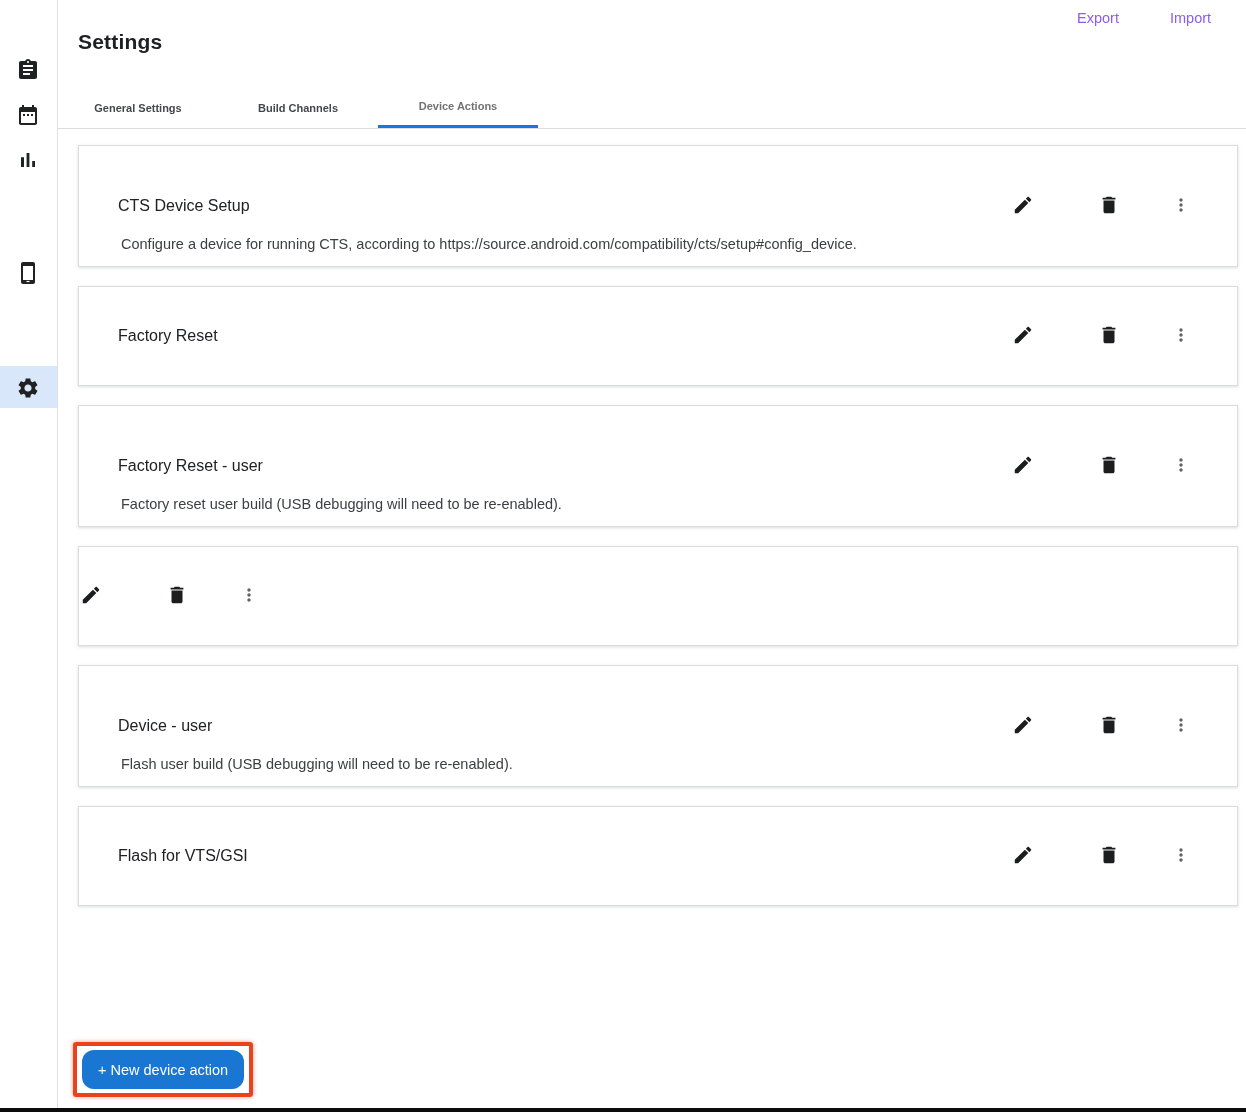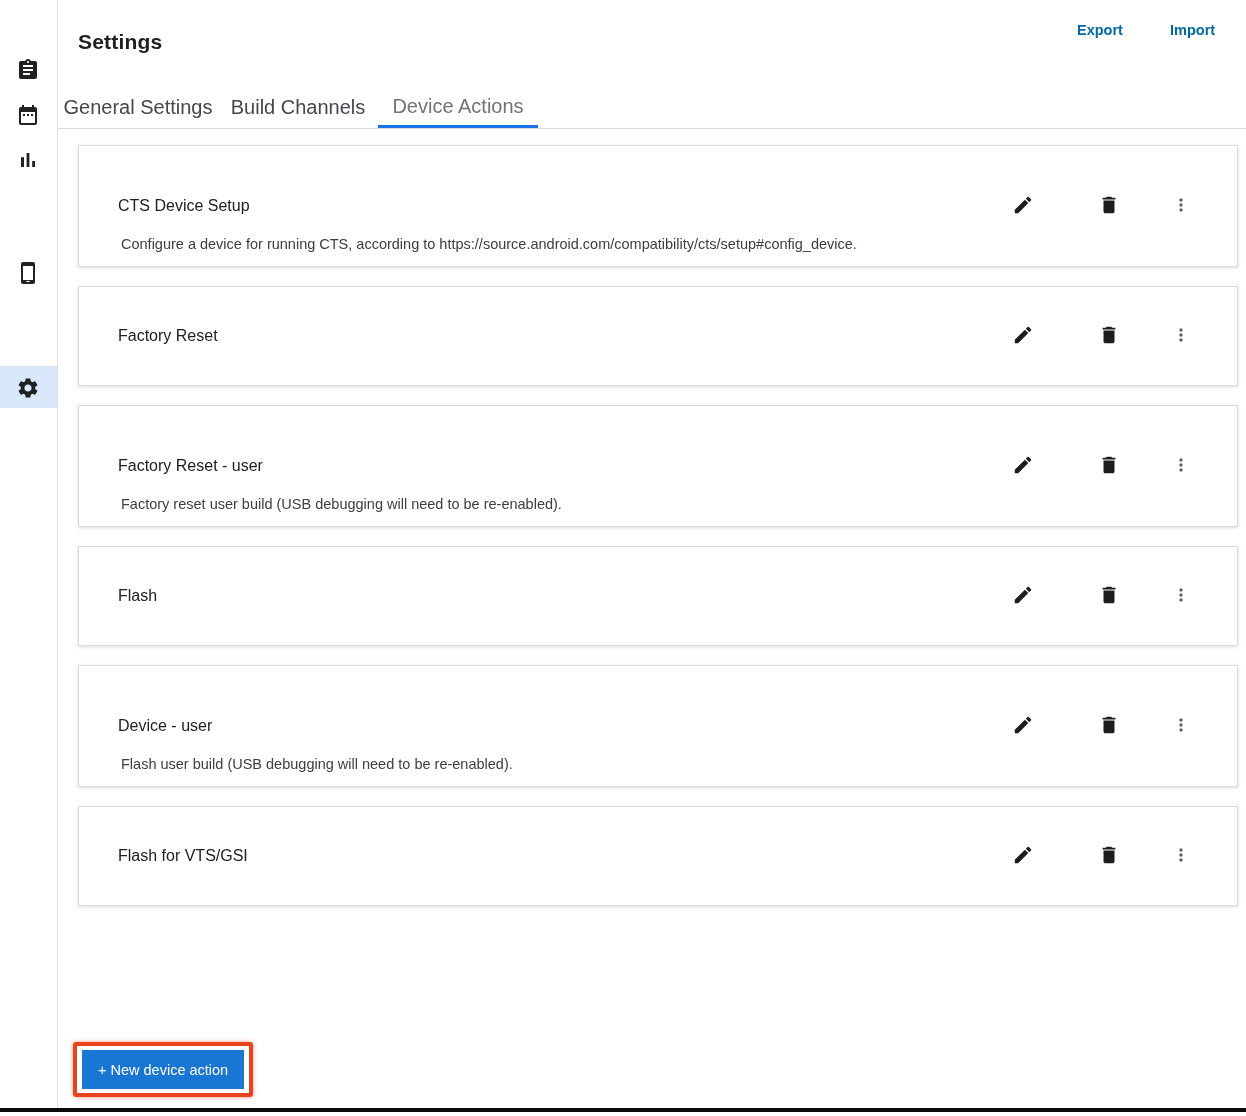--- a/index.html
+++ b/index.html
@@ -9,43 +9,43 @@
   }
   
   .sidebar{position:absolute;left:0;top:0;width:57px;height:1108px;background:#fff;border-right:1px solid #e0e0e0;z-index:3;}
   .side-active-bg{position:absolute;left:0;top:366px;width:57px;height:42px;background:#d9e7fa;}
   .side-icon{position:absolute;left:16px;width:24px;height:24px;cursor:pointer;}
   .side-icon svg{width:24px;height:24px;fill:#1f2123;}
   .si-1{top:58px;} .si-2{top:103px;} .si-3{top:148px;} .si-4{top:261px;} .si-5{top:376px;}
   
   .main{position:absolute;left:58px;top:0;width:1188px;height:1108px;background:#fff;}
   .page-title{position:absolute;left:20px;top:16px;font-size:21px;color:#202124;letter-spacing:.2px;}
-  .link-btn{position:absolute;top:22px;font-size:14.5px;font-weight:bold;color:#0369a1;cursor:pointer;background:none;border:none;font-family:inherit;padding:0;}
+  .link-btn{position:absolute;top:10px;font-size:14.5px;font-weight:normal;color:#8b5cf6;cursor:pointer;background:none;border:none;font-family:inherit;padding:0;}
   .export-btn{left:1019px;} .import-btn{left:1112px;}
   
   .tabs{position:absolute;left:0;top:87px;width:1188px;height:41px;border-bottom:1px solid #dadce0;display:flex;}
-  .tab{width:160px;height:41px;border:none;background:none;font-family:inherit;font-size:20px;font-weight:normal;color:#44474b;cursor:pointer;padding:0;}
+  .tab{width:160px;height:41px;border:none;background:none;font-family:inherit;font-size:11px;font-weight:bold;color:#44474b;cursor:pointer;padding:0;}
   .tab.active{color:#737373;border-bottom:3px solid #1a73e8;}
   
   .card-list{position:absolute;left:20px;top:145px;width:1160px;display:flex;flex-direction:column;gap:19px;}
   .card{position:relative;box-sizing:border-box;height:122px;background:#fff;border:1px solid #dadce0;border-radius:0;
         box-shadow:0 1px 3px rgba(60,64,67,.18);display:flex;align-items:center;}
   .card.no-desc{height:100px;}
   .card-text{flex:1;padding-left:39px;position:relative;}
   .card-title{font-size:16px;color:#202124;}
   .card-desc{position:absolute;left:42px;top:calc(100% + 21px);font-size:14.5px;color:#3c4043;white-space:nowrap;}
   .card-actions{display:flex;align-items:center;padding-right:44px;}
   .icon-btn{background:none;border:none;padding:0;cursor:pointer;width:24px;height:24px;display:flex;align-items:center;justify-content:center;}
   .icon-btn svg{width:22px;height:22px;}
   .edit-btn{margin-right:62px;} .edit-btn svg,.delete-btn svg{fill:#1b1d1f;}
   .delete-btn{margin-right:48px;}
   .more-btn svg{width:20px;height:20px;fill:#5f6368;}
   
   .new-action-wrap{position:absolute;left:15px;top:1042px;border:4px solid #e8431c;border-radius:3px;padding:4px 5px;box-shadow:0 0 4px rgba(232,67,28,.55);}
-  .new-action-btn{display:block;background:#1976d2;color:#fff;border:none;border-radius:0;height:39px;min-width:156px;
+  .new-action-btn{display:block;background:#1976d2;color:#fff;border:none;border-radius:12px;height:39px;min-width:156px;
         padding:0 16px;font-family:inherit;font-size:14.5px;cursor:pointer;}
   
   .bottom-bar{position:absolute;left:0;top:1108px;width:1246px;height:4px;background:#0c0c0c;}
 </style>
 </head>
 <body>
 
 <nav class="sidebar">
   <div class="side-active-bg"></div>
   <span class="side-icon si-1">
@@ -154,24 +154,20 @@
       </button>
       <button class="icon-btn more-btn">
         <span><svg viewBox="0 0 24 24" width="20" height="20" fill="#5f6368">
                 <path d="M12 8c1.1 0 2-.9 2-2s-.9-2-2-2-2 .9-2 2 .9 2 2 2zm0 2c-1.1 0-2 .9-2 2s.9 2 2 2 2-.9 2-2-.9-2-2-2zm0 6c-1.1 0-2 .9-2 2s.9 2 2 2 2-.9 2-2-.9-2-2-2z"></path>
               </svg></span>
       </button>
     </div>
   </article>
 
   <article class="card no-desc">
-    <div class="card-text">
-      <div class="card-title">Flash</div>
-
-    </div>
     <div class="card-actions">
       <button class="icon-btn edit-btn">
         <span><svg viewBox="0 0 24 24" width="22" height="22" fill="#1b1d1f">
                 <path d="M3 17.25V21h3.75L17.81 9.94l-3.75-3.75L3 17.25zM20.71 7.04c.39-.39.39-1.02 0-1.41l-2.34-2.34c-.39-.39-1.02-.39-1.41 0l-1.83 1.83 3.75 3.75 1.83-1.83z"></path>
               </svg></span>
       </button>
       <button class="icon-btn delete-btn">
         <span><svg viewBox="0 0 24 24" width="22" height="22" fill="#1b1d1f">
                 <path d="M6 19c0 1.1.9 2 2 2h8c1.1 0 2-.9 2-2V7H6v12zM19 4h-3.5l-1-1h-5l-1 1H5v2h14V4z"></path>
               </svg></span>

